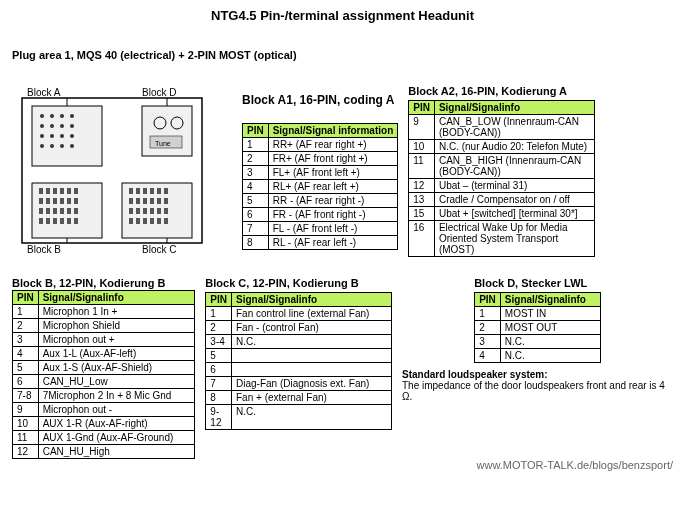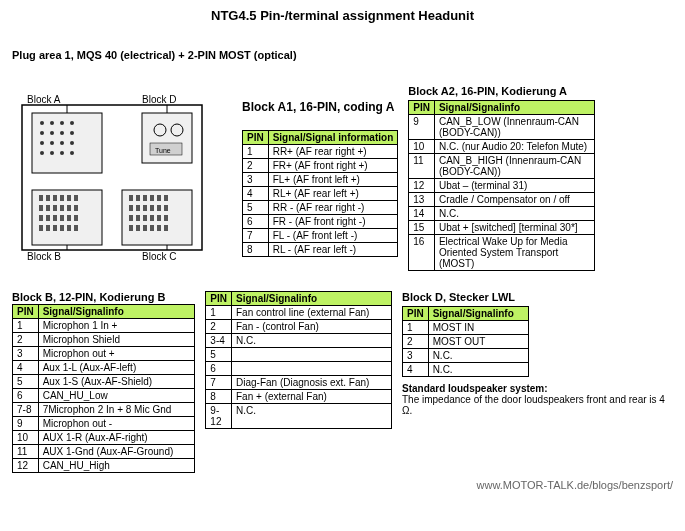--- a/index.html
+++ b/index.html
@@ -58,26 +58,26 @@
       align-items: flex-start;
     }
     .bottom-note {
       font-size: 10px;
       margin-top: 0;
     }
     .watermark {
       text-align: right;
       font-size: 11px;
       color: #666;
-      margin-top: 6px;
     }
     .bottom-right-area {
       display: flex;
       flex-direction: column;
       gap: 6px;
+      align-items: center;
     }
   </style>
 </head>
 <body>
 
 <div class="page-layout">
 
   <h1>NTG4.5 Pin-/terminal assignment Headunit</h1>
   <h2>Plug area 1, MQS 40 (electrical) + 2-PIN MOST (optical)</h2>
 
@@ -269,24 +269,20 @@
             </tr>
             <tr>
               <td>12</td>
               <td>Ubat – (terminal 31)</td>
             </tr>
             <tr>
               <td>13</td>
               <td>Cradle / Compensator on / off</td>
             </tr>
             <tr>
-              <td>14</td>
-              <td>N.C.</td>
-            </tr>
-            <tr>
               <td>15</td>
               <td>Ubat + [switched] [terminal 30*]</td>
             </tr>
             <tr>
               <td>16</td>
               <td>Electrical Wake Up for Media Oriented System Transport (MOST)</td>
             </tr>
           </tbody>
       </table>
     </div>
@@ -346,20 +342,21 @@
             </tr>
             <tr>
               <td>12</td>
               <td>CAN_HU_High</td>
             </tr>
           </tbody>
       </table>
     </div>
 
     <div>
+      <div style="font-weight:bold; font-size:11px; margin-bottom:3px;">Block C, 12-PIN, Kodierung B</div>
       <table>
         <thead>
           <tr>
             <th>PIN</th>
             <th style="width:160px;">Signal/Signalinfo</th>
           </tr>
         </thead>
         <tbody id="block-c-body">
         <tr>
               <td>1</td>

